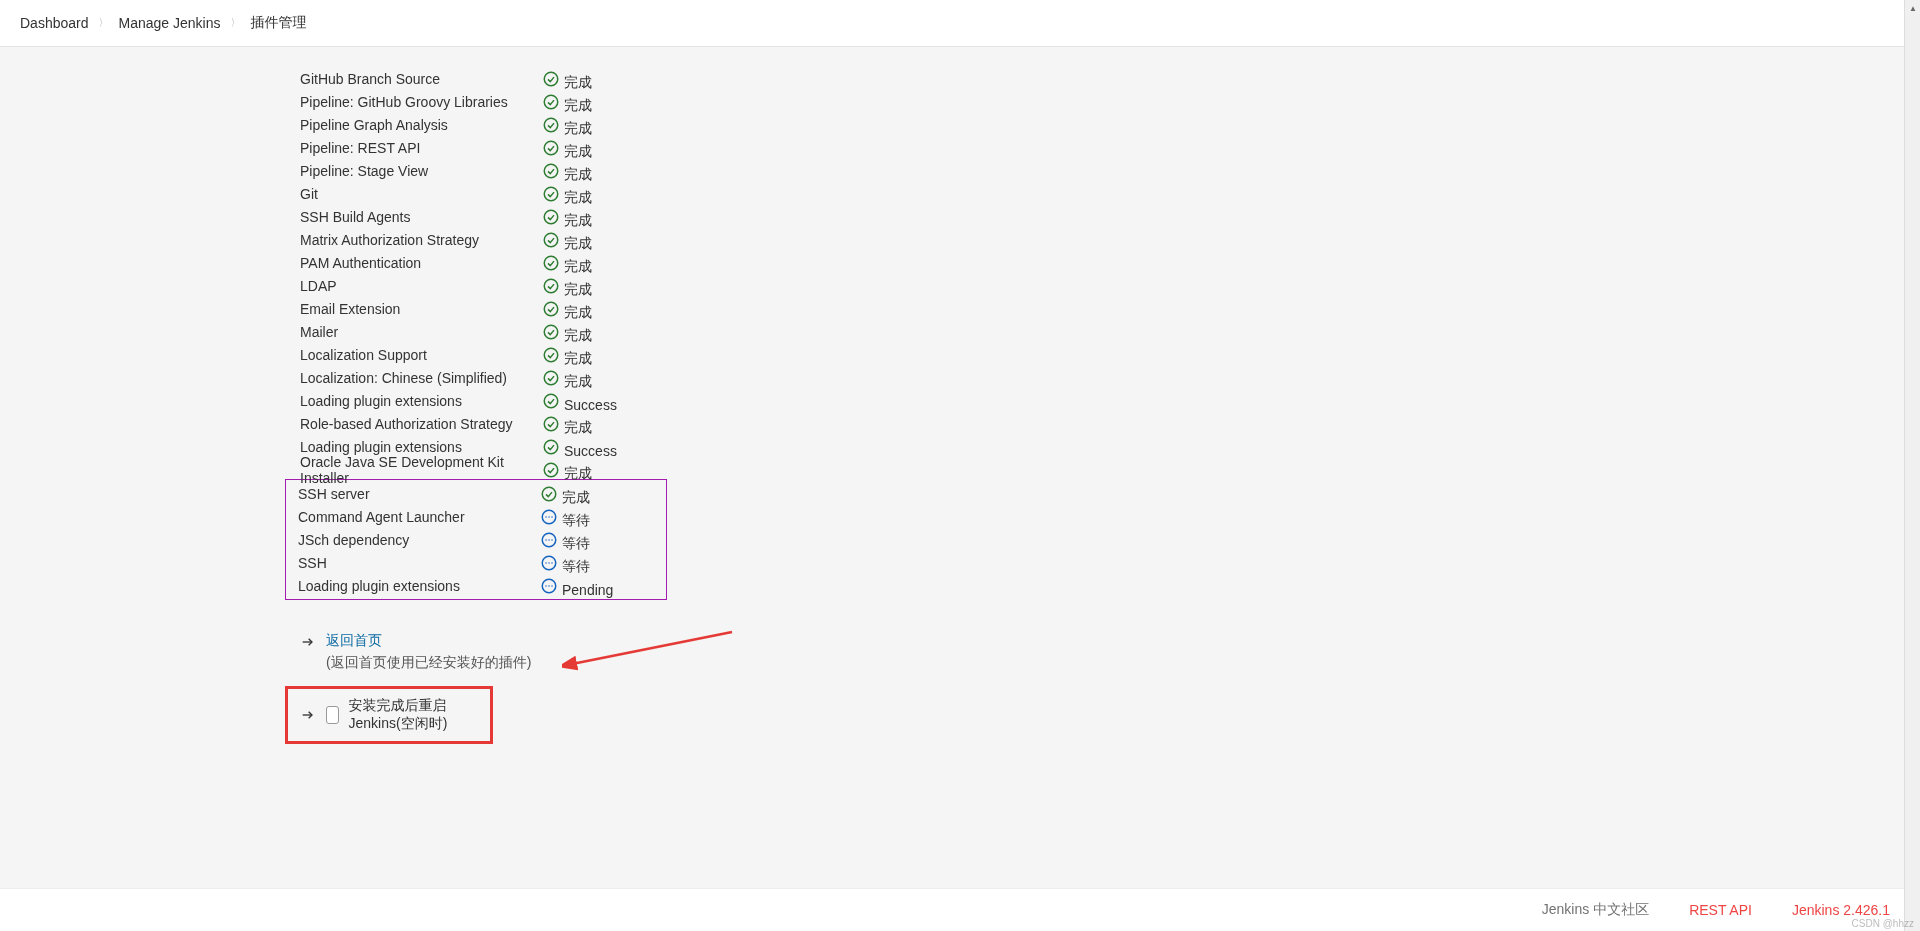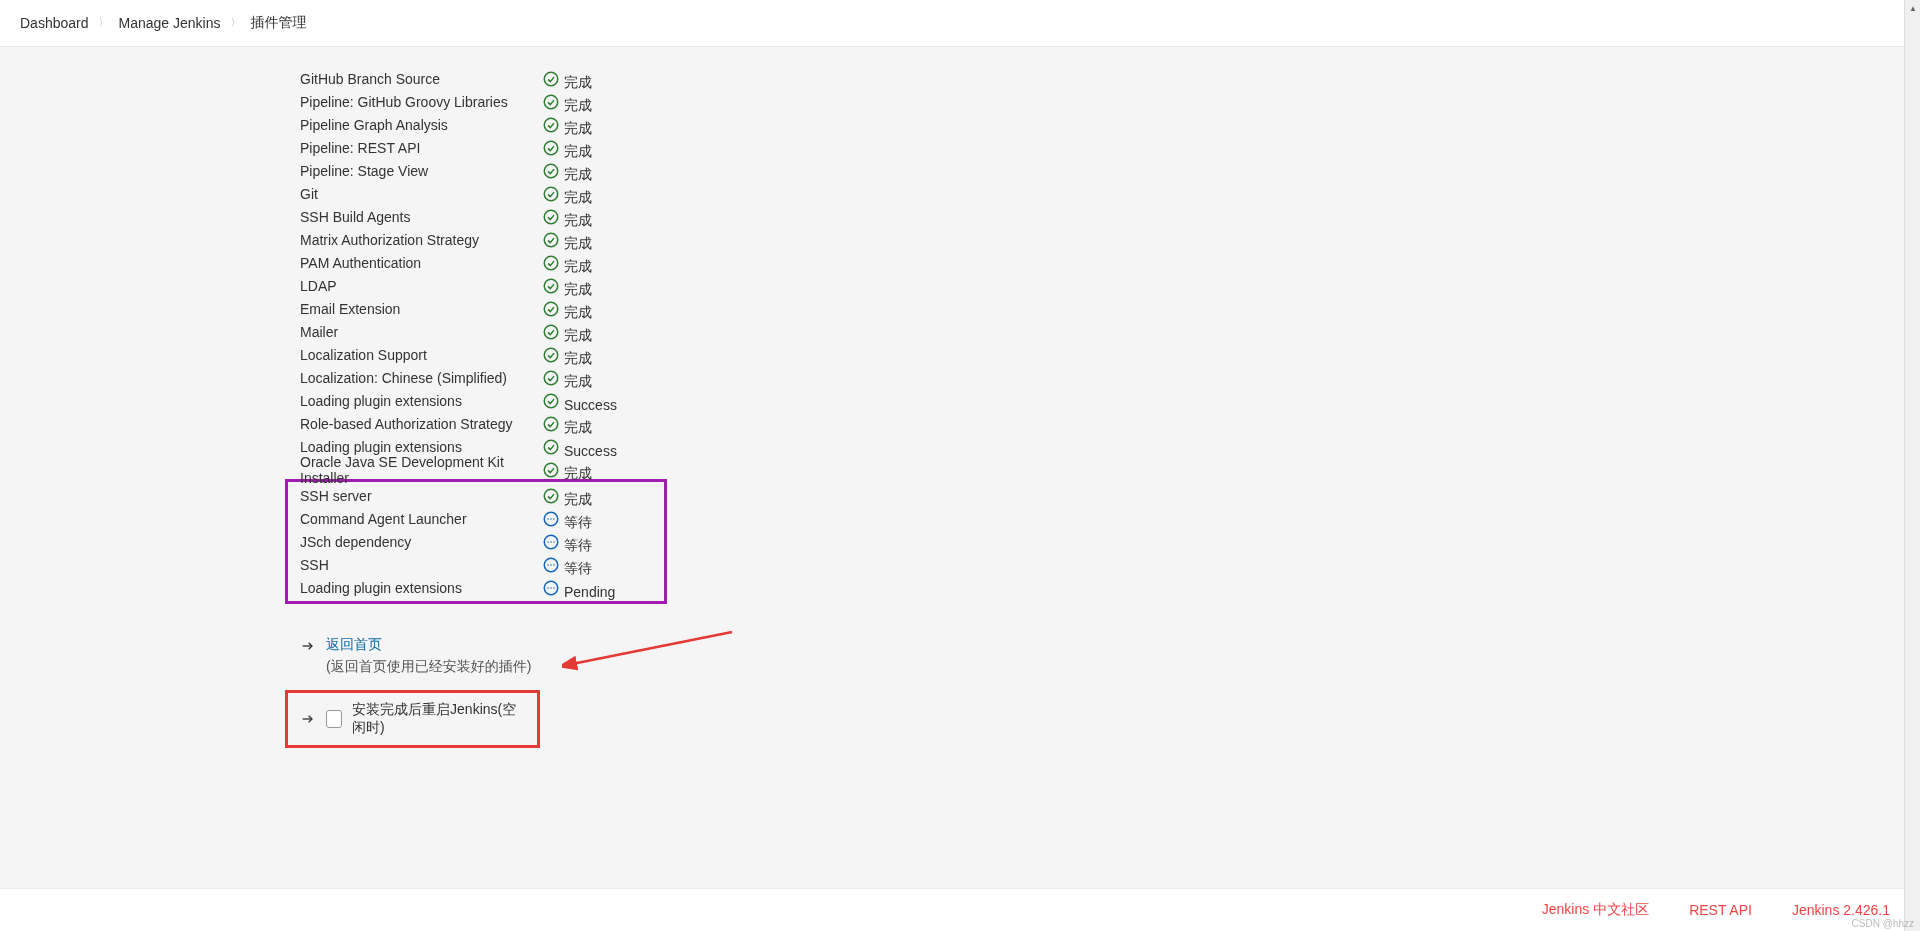--- a/index.html
+++ b/index.html
@@ -46,21 +46,21 @@
       display: inline-flex;
       width: 18px;
       height: 18px;
       align-items: center;
       justify-content: center;
     }
     .icon-success svg { width: 18px; height: 18px; }
     .icon-pending svg { width: 18px; height: 18px; }
     .status-text { color: #333; margin-top: 8px; }
     .highlight-box {
-      border: 3px solid #a21caf;
+      border: 1px solid #a21caf;
       padding: 2px 12px;
       margin-left: -15px;
       margin-top: -2px;
       margin-bottom: -2px;
       width: 382px;
     }
     .actions {
       margin-top: 34px;
     }
     .action-link {
@@ -85,21 +85,21 @@
       color: #555;
       margin-bottom: 14px;
     }
     .restart-box {
       border: 3px solid #e53935;
       padding: 8px 12px;
       margin-left: -15px;
       display: inline-flex;
       align-items: center;
       gap: 10px;
-      width: 255px;
+      width: 208px;
     }
     .checkbox {
       width: 18px; height: 18px;
       border: 1.5px solid #999;
       border-radius: 3px;
       background: #fff;
     }
     .restart-label { color: #333; }
     .arrow-svg {
       position: absolute;
@@ -113,21 +113,21 @@
       right: 0;
       background: #fff;
       padding: 12px 30px;
       display: flex;
       gap: 40px;
       align-items: center;
       width: 100%;
       justify-content: flex-end;
       border-top: 1px solid #eee;
     }
-    .footer a { color: #ef4444; text-decoration: none; }
+    .footer a { color: #737373; text-decoration: none; }
     .footer span { color: #ef4444; }
     .watermark {
       position: fixed;
       right: 6px;
       bottom: 2px;
       font-size: 10px;
       color: rgba(120,120,120,0.5);
       z-index: 100;
     }
     .scrollbar-track {

